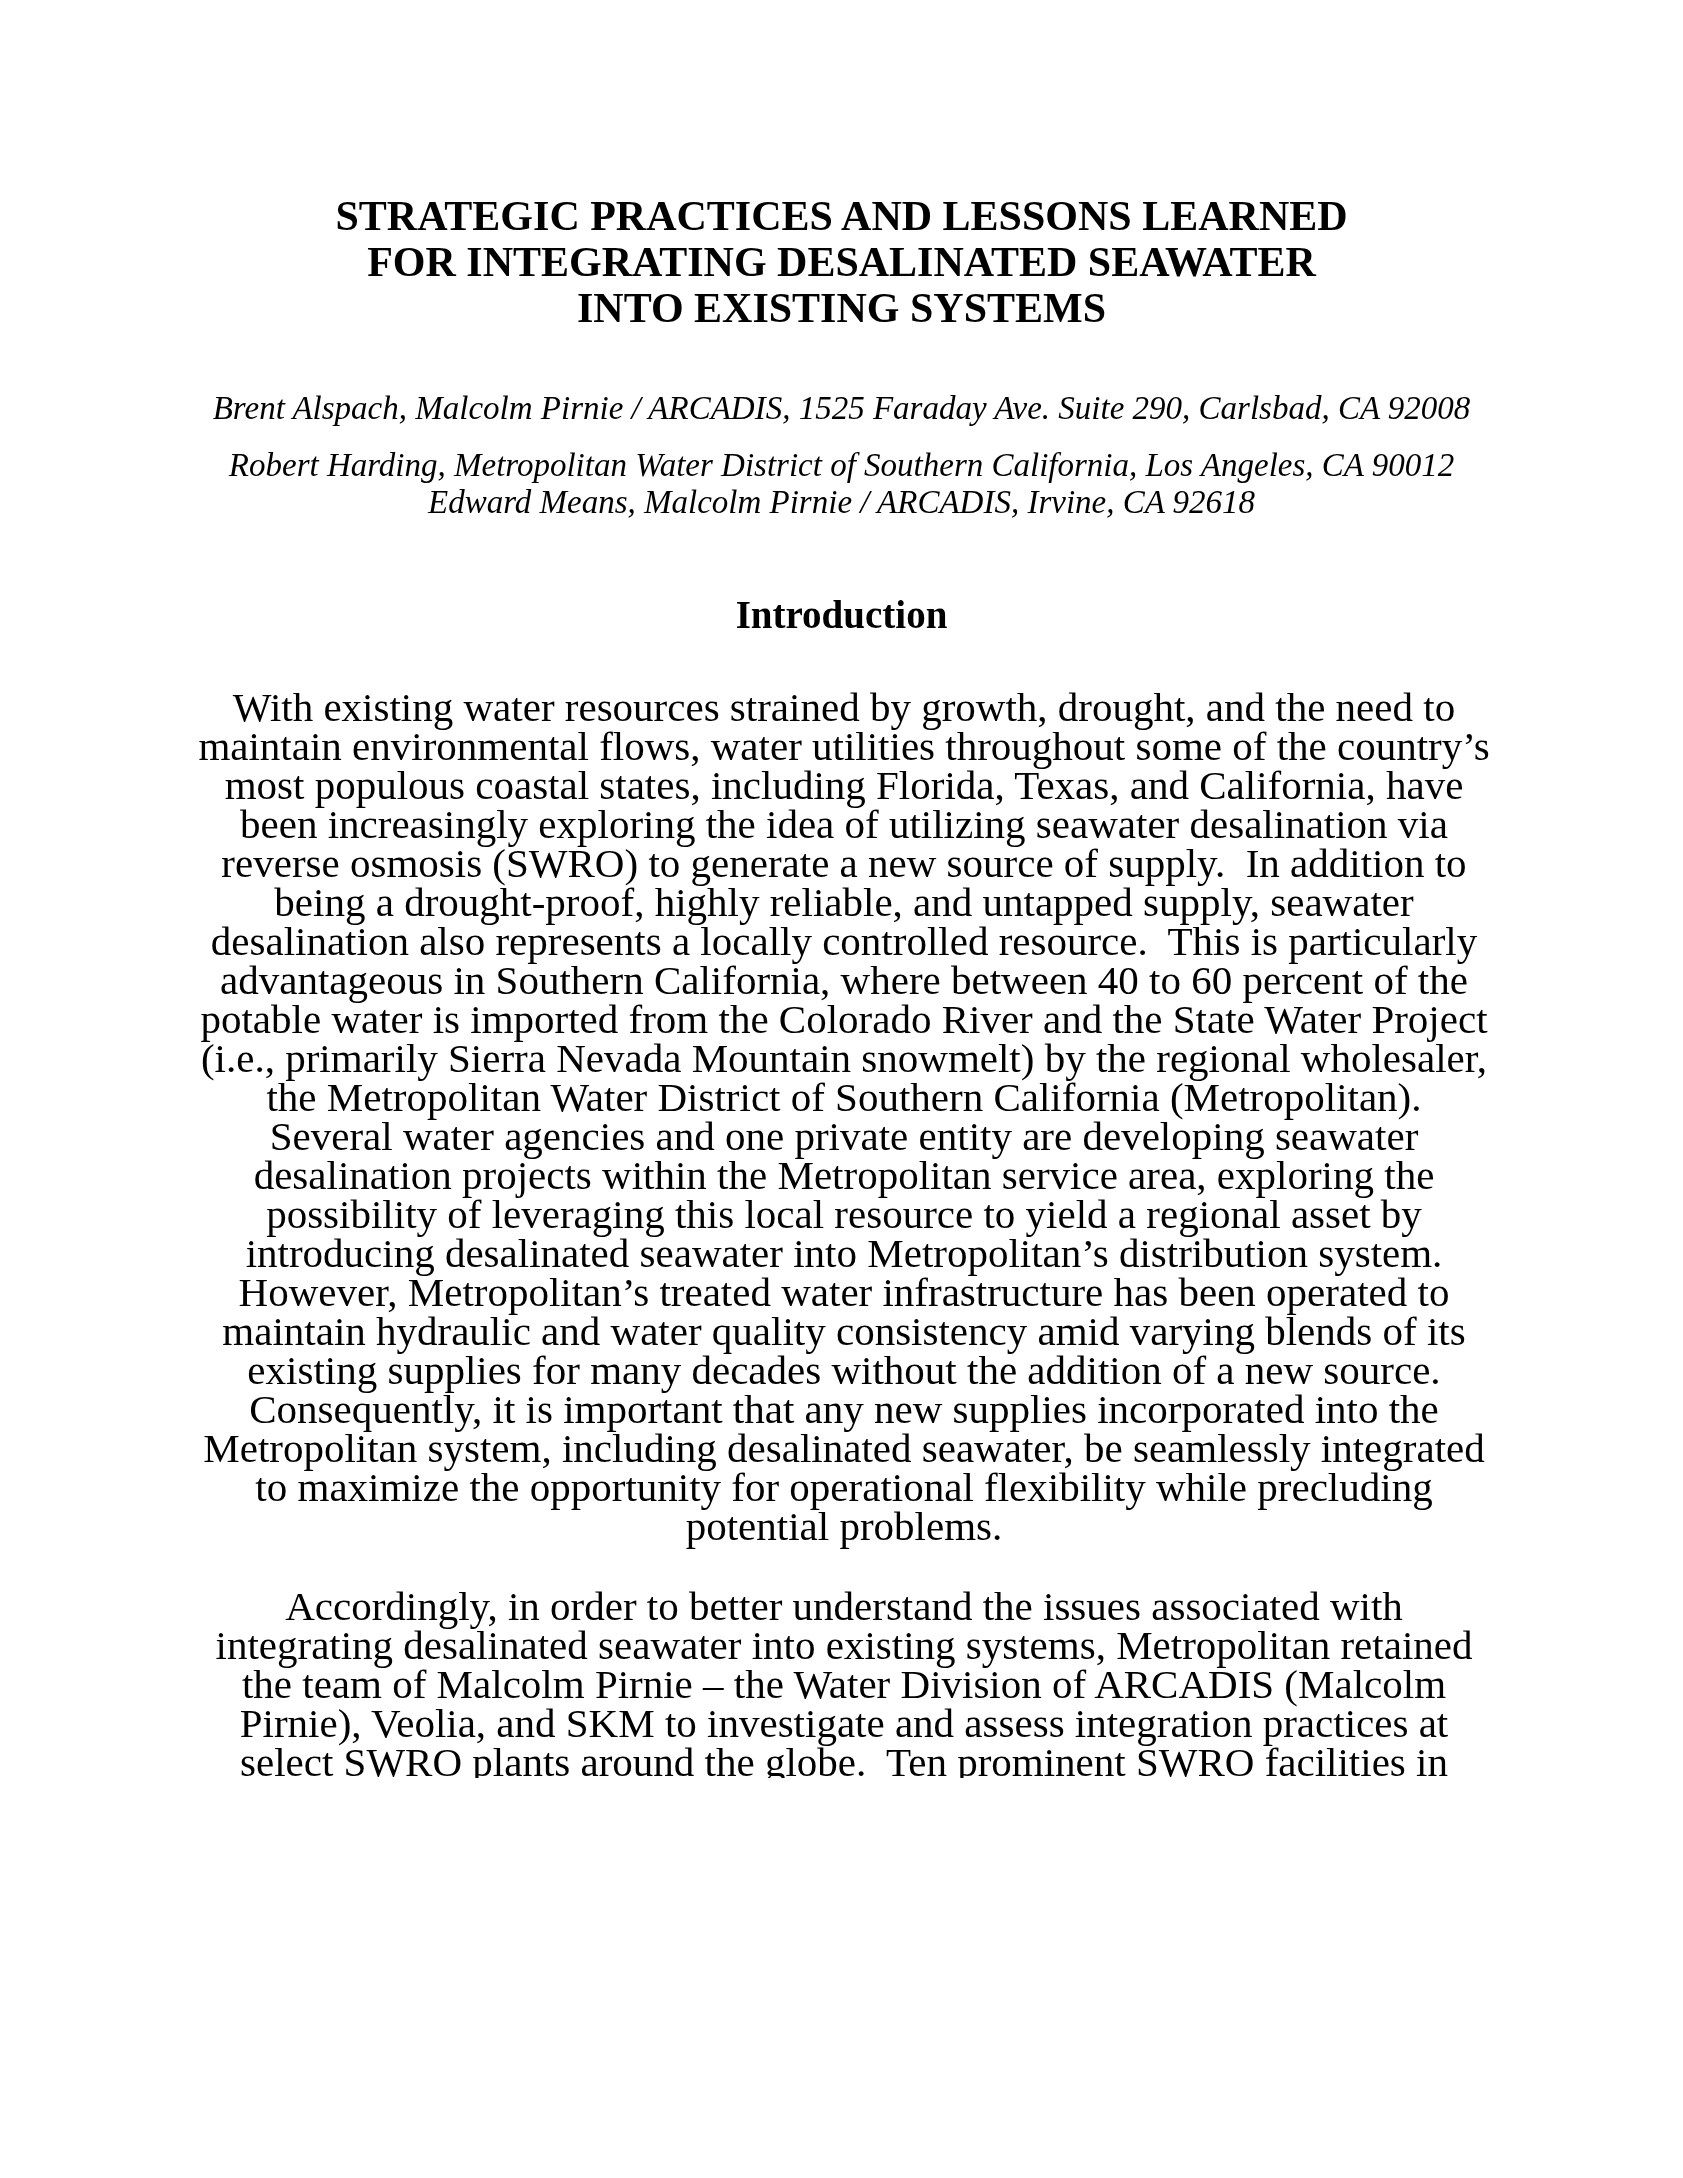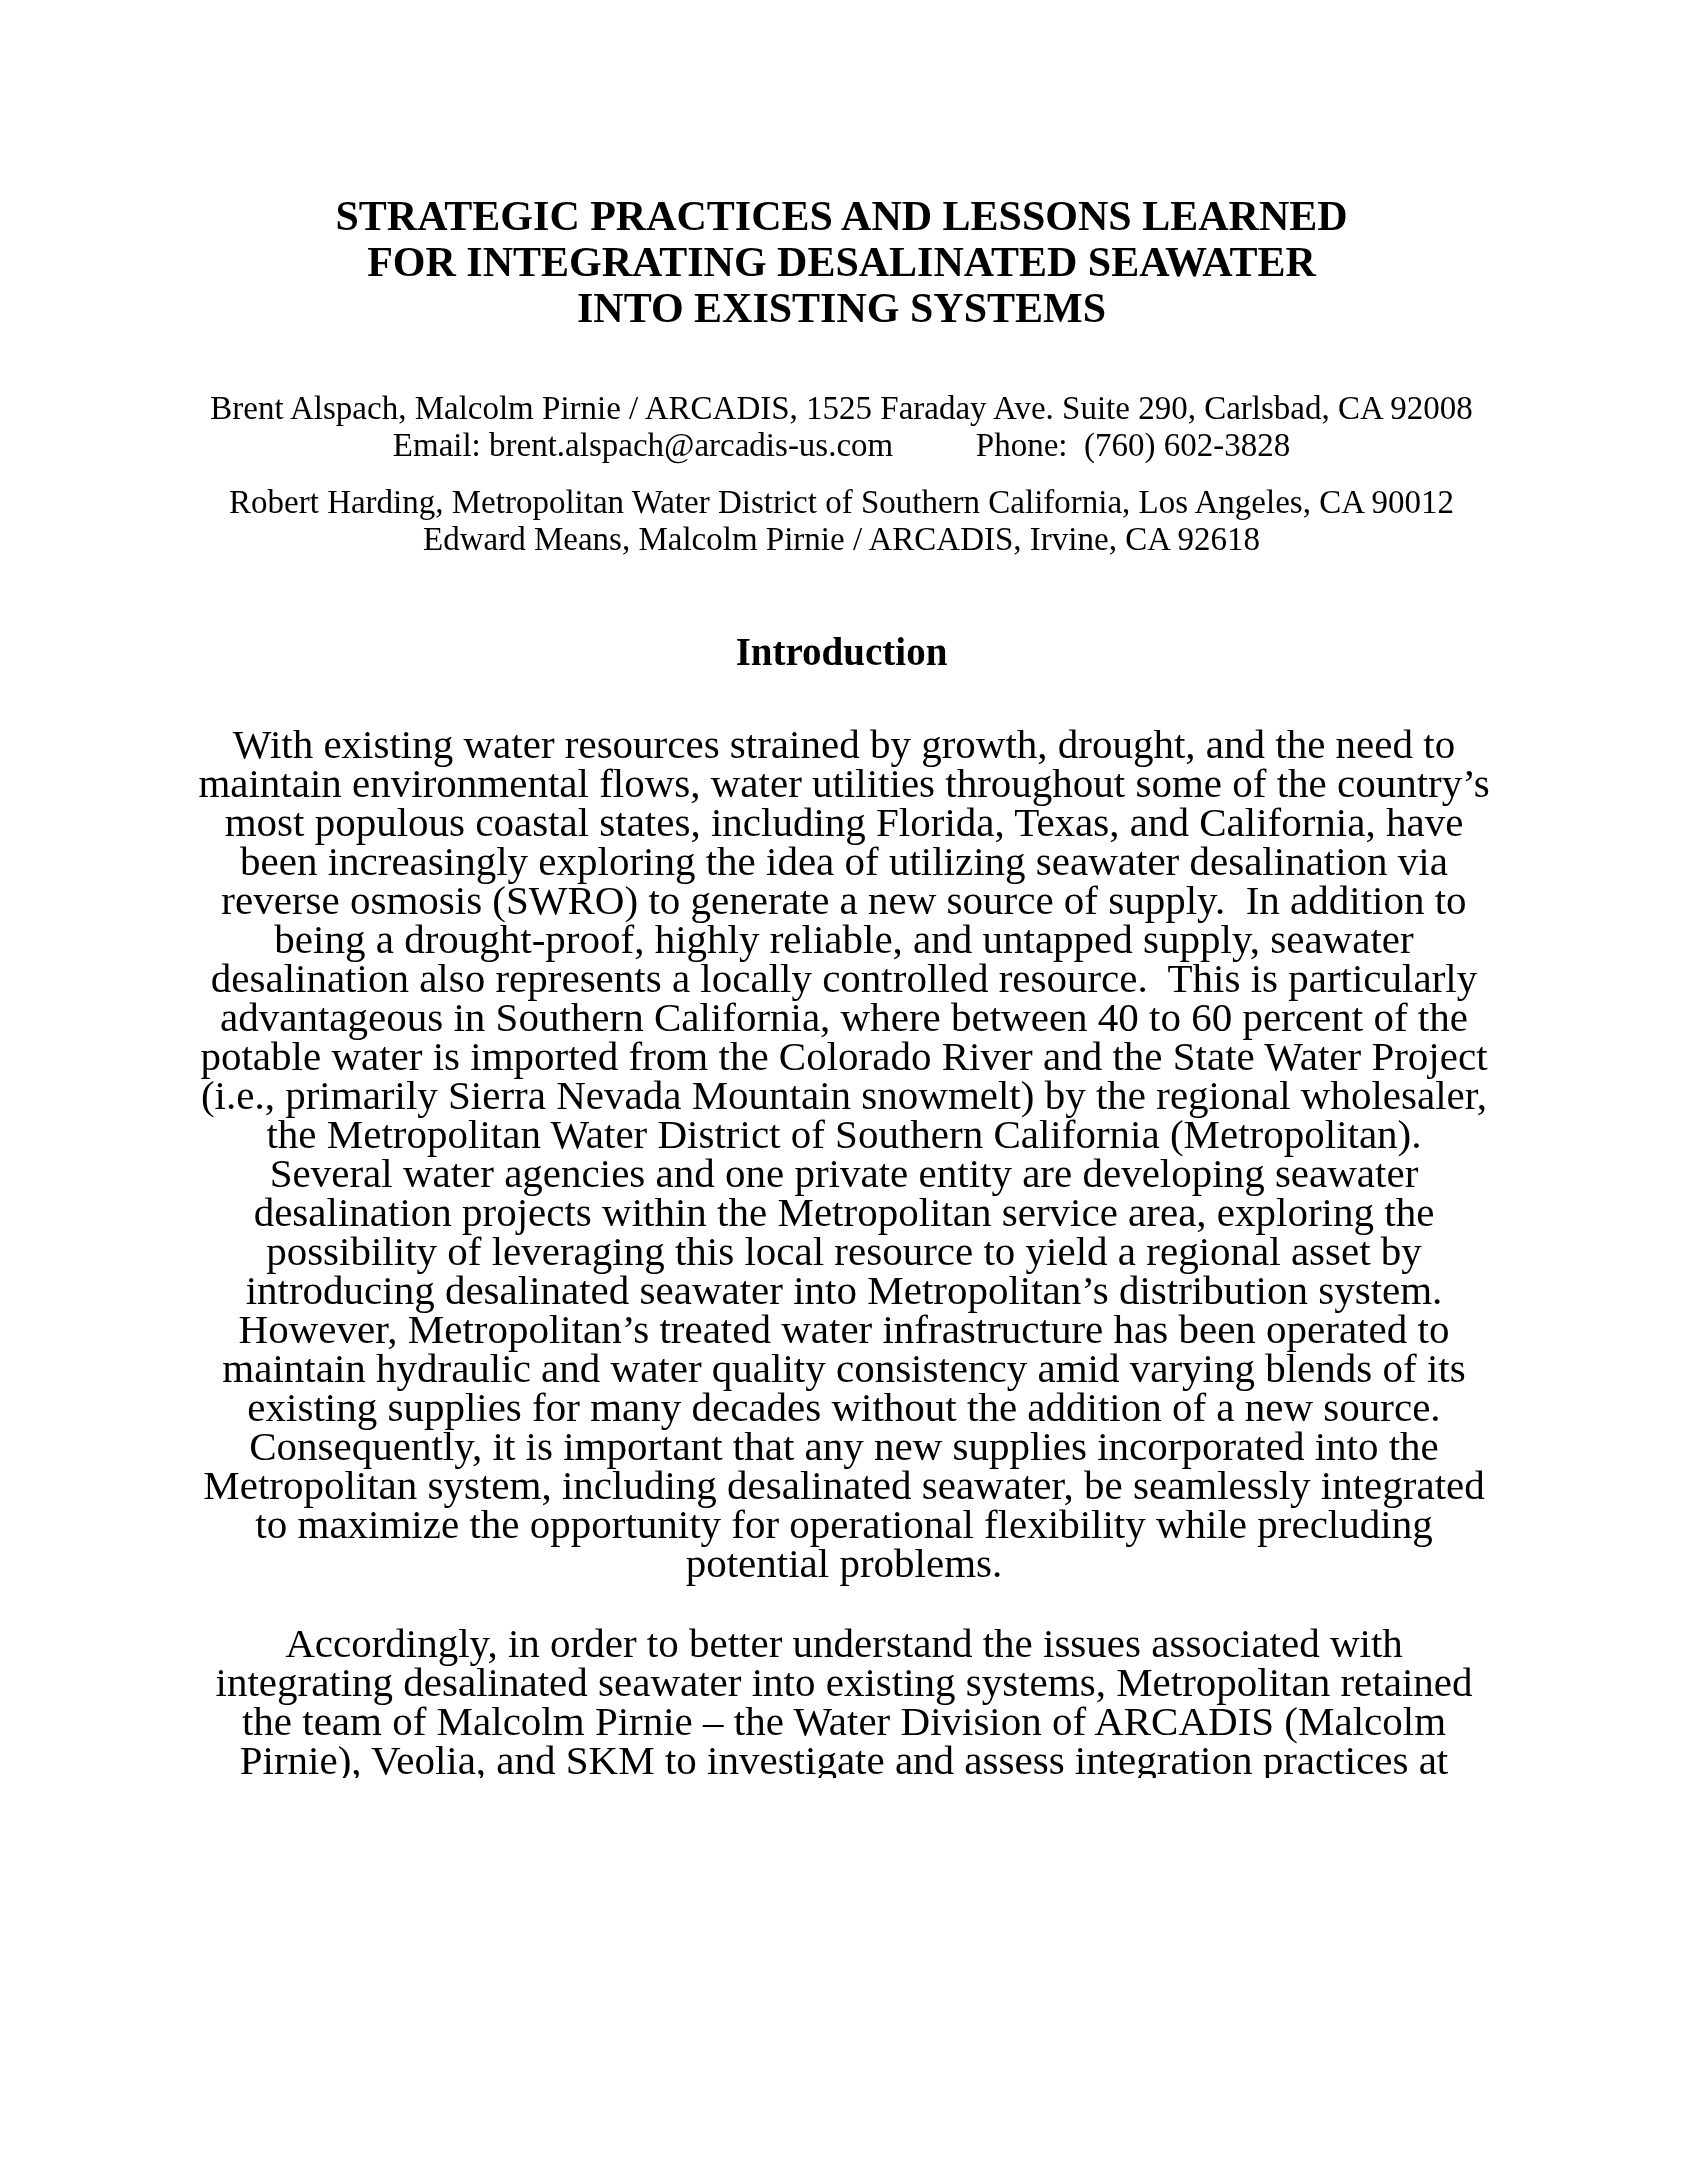--- a/index.html
+++ b/index.html
@@ -28,20 +28,21 @@
     line-height: 46px;
     white-space: pre-line;
   }
   .author-block-1 {
     margin-top: 59px;
     text-align: center;
     font-size: 33px;
     line-height: 37px;
   }
   .author-line {
+    font-style: italic;
   }
   .contact-line {
     font-style: normal;
     white-space: pre-wrap;
   }
   .author-block-2 {
     margin-top: 20px;
     text-align: center;
     font-size: 33px;
     line-height: 37px;
@@ -79,21 +80,20 @@
 
 <div class="page">
   <div class="content">
 
     <h1 class="doc-title">STRATEGIC PRACTICES AND LESSONS LEARNED
 FOR INTEGRATING DESALINATED SEAWATER
 INTO EXISTING SYSTEMS</h1>
 
     <div class="author-block-1">
       <div class="author-line">Brent Alspach, Malcolm Pirnie / ARCADIS, 1525 Faraday Ave. Suite 290, Carlsbad, CA 92008</div>
-      <div class="contact-line">Email: brent.alspach@arcadis-us.com          Phone:  (760) 602-3828</div>
     </div>
 
     <div class="author-block-2">
       <div class="author-line">Robert Harding, Metropolitan Water District of Southern California, Los Angeles, CA 90012</div>
       <div class="author-line">Edward Means, Malcolm Pirnie / ARCADIS, Irvine, CA 92618</div>
     </div>
 
     <h2 class="section-heading">Introduction</h2>
 
     <p class="body-para">With existing water resources strained by growth, drought, and the need to maintain environmental flows, water utilities throughout some of the country’s most populous coastal states, including Florida, Texas, and California, have been increasingly exploring the idea of utilizing seawater desalination via reverse osmosis (SWRO) to generate a new source of supply.  In addition to being a drought-proof, highly reliable, and untapped supply, seawater desalination also represents a locally controlled resource.  This is particularly advantageous in Southern California, where between 40 to 60 percent of the potable water is imported from the Colorado River and the State Water Project (i.e., primarily Sierra Nevada Mountain snowmelt) by the regional wholesaler, the Metropolitan Water District of Southern California (Metropolitan).  Several water agencies and one private entity are developing seawater desalination projects within the Metropolitan service area, exploring the possibility of leveraging this local resource to yield a regional asset by introducing desalinated seawater into Metropolitan’s distribution system.  However, Metropolitan’s treated water infrastructure has been operated to maintain hydraulic and water quality consistency amid varying blends of its existing supplies for many decades without the addition of a new source.  Consequently, it is important that any new supplies incorporated into the Metropolitan system, including desalinated seawater, be seamlessly integrated to maximize the opportunity for operational flexibility while precluding potential problems.</p>

